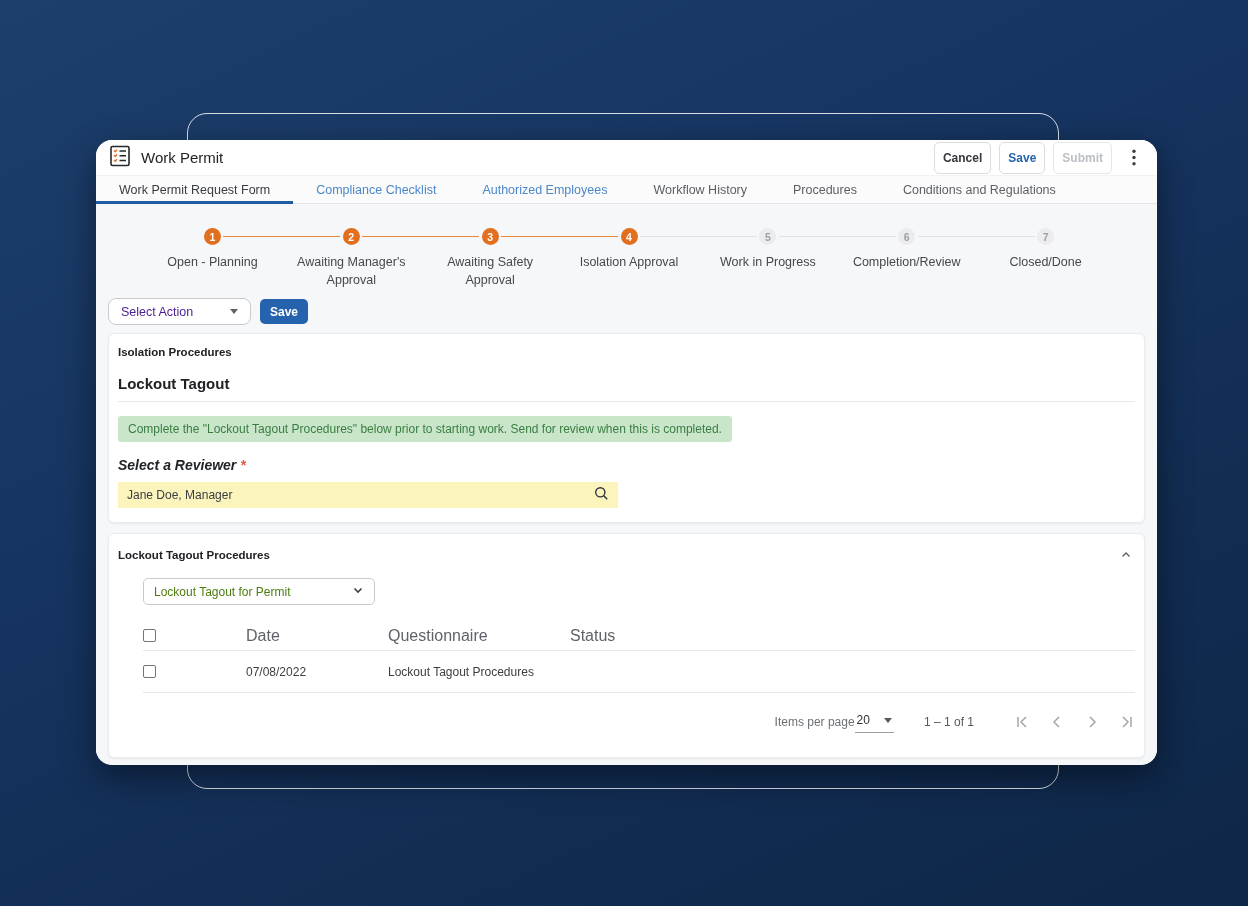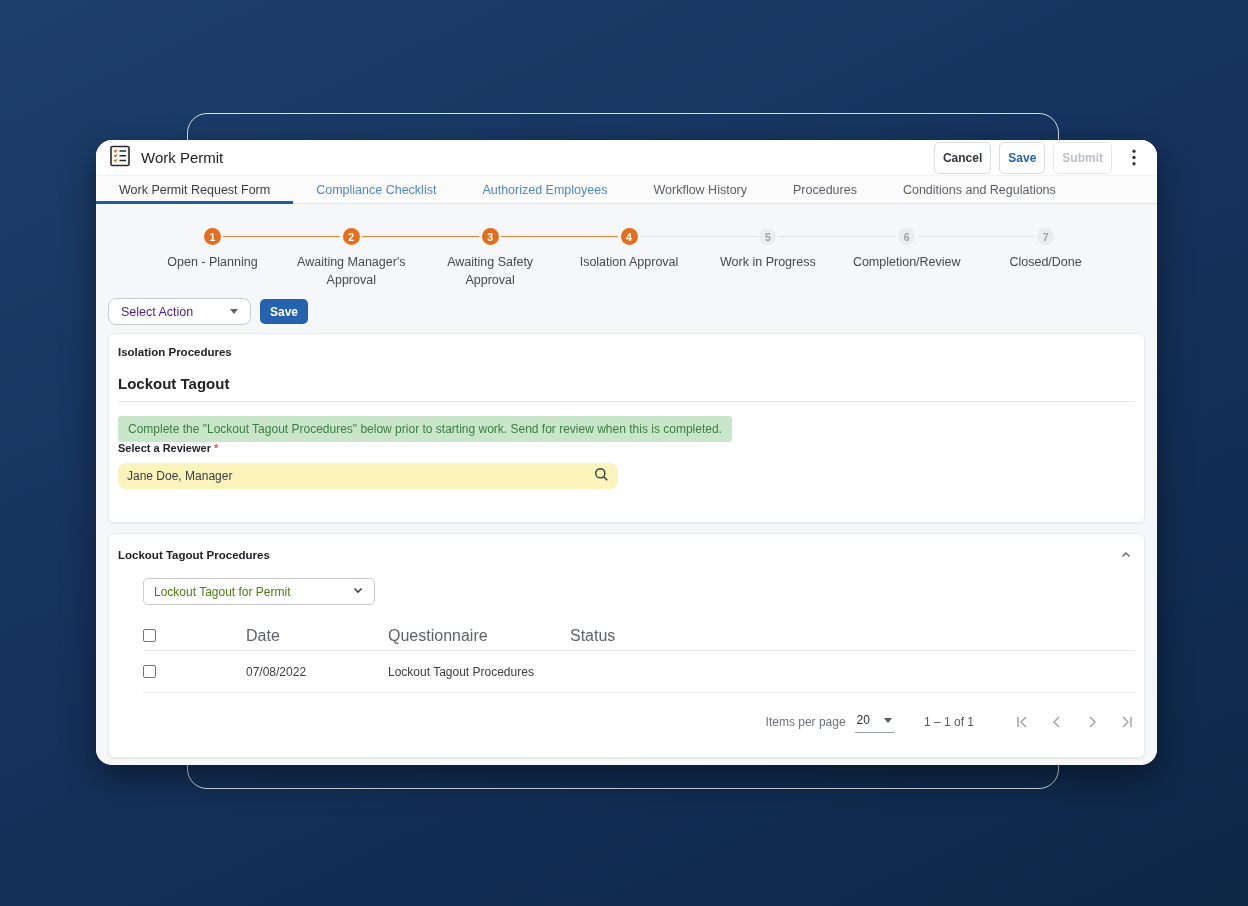--- a/index.html
+++ b/index.html
@@ -50,36 +50,36 @@
   .select-action { width:143px; height:27px; border:1px solid #c7cbd0; border-radius:8px; background:#fff; display:flex; align-items:center; justify-content:space-between; padding:0 12px; font-size:12.5px; color:#4c1d95; cursor:pointer; }
   .caret-down { width:0; height:0; border-left:4.5px solid transparent; border-right:4.5px solid transparent; border-top:5px solid #5f6368; }
   .btn-primary { height:25px; padding:0 10px; background:#2563ae; border:none; border-radius:5px; color:#fff; font-size:12px; font-weight:bold; font-family:inherit; cursor:pointer; }
   
   .card { background:#fff; border:1px solid #e9ebee; border-radius:6px; box-shadow:0 1px 2px rgba(60,64,67,0.08); }
   .card-isolation { margin-top:8px; height:190px; padding:12px 9px 0; }
   .card-section-title { font-size:11.5px; font-weight:bold; color:#202225; }
   .card-heading { margin-top:17px; font-size:15px; font-weight:bold; color:#202225; }
   .divider { margin-top:9px; border-top:1px solid #e7e8ea; }
   .notice { display:inline-block; margin-top:14px; background:#c9e6cb; color:#3b7d41; font-size:12px; padding:6px 10px; border-radius:3px; }
-  .field-label { font-size:11px; font-weight:bold; color:#212428; }
+  .field-label { margin-top:15px; font-size:14px; font-weight:bold; color:#212428;font-style:italic; }
   .req { color:#e25744; }
-  .reviewer-field { margin-top:9px; width:500px; height:26px; background:#fbf4bc; border-radius:8px; display:flex; align-items:center; padding:0 9px; font-size:12px; color:#3a3d41; cursor:text; }
+  .reviewer-field { margin-top:9px; width:500px; height:26px; background:#fbf4bc; border-radius:0; display:flex; align-items:center; padding:0 9px; font-size:12px; color:#3a3d41; cursor:text; }
   .reviewer-field .value { flex:1; }
   .card-procedures { margin-top:10px; height:225px; padding:12px 9px; }
   .card-proc-header { display:flex; align-items:center; justify-content:space-between; }
   .collapse-btn { width:18px; height:18px; display:flex; align-items:center; justify-content:center; cursor:pointer; }
   .template-select { margin:14px 0 0 25px; width:232px; height:27px; border:1px solid #c7cbd0; border-radius:5px; background:#fff; display:flex; align-items:center; justify-content:space-between; padding:0 10px; font-size:12px; color:#4d7c0f; cursor:pointer; }
   .table-wrap { margin:16px 0 0 25px; }
   .trow { display:grid; grid-template-columns:103px 142px 182px 1fr; align-items:center; }
   .trow.head { height:30px; border-bottom:1px solid #e6e7e9; font-size:16px; color:#5f6368; }
   .trow.data { height:42px; border-bottom:1px solid #e6e7e9; font-size:12px; color:#3c4043; }
   .checkbox { width:13px; height:13px; border:1.5px solid #70757a; border-radius:2px; background:#fff; cursor:pointer; }
   .status-link { color:#3fa54a; cursor:pointer; }
   .pagination { display:flex; align-items:center; justify-content:flex-end; margin:18px 0 0 25px; font-size:12px; color:#6d7175; }
-  .per-page { display:flex; align-items:center; gap:14px; border-bottom:1px solid #9aa0a6; padding:2px 2px 5px; margin-left:9px; color:#2f3236; cursor:pointer; }
+  .per-page { display:flex; align-items:center; gap:14px; border-bottom:1px solid #9aa0a6; padding:2px 2px 5px; color:#2f3236; cursor:pointer; }
   .pp-caret { width:0; height:0; border-left:4px solid transparent; border-right:4px solid transparent; border-top:5px solid #55585c; }
   .range { margin-left:30px; color:#55585c; }
   .nav-icons { display:flex; align-items:center; gap:19px; margin-left:40px; }
   .nav-btn { width:16px; height:16px; display:flex; align-items:center; justify-content:center; cursor:pointer; }
 </style>
 </head>
 <body>
 
 <div class="underlay"></div>
 

